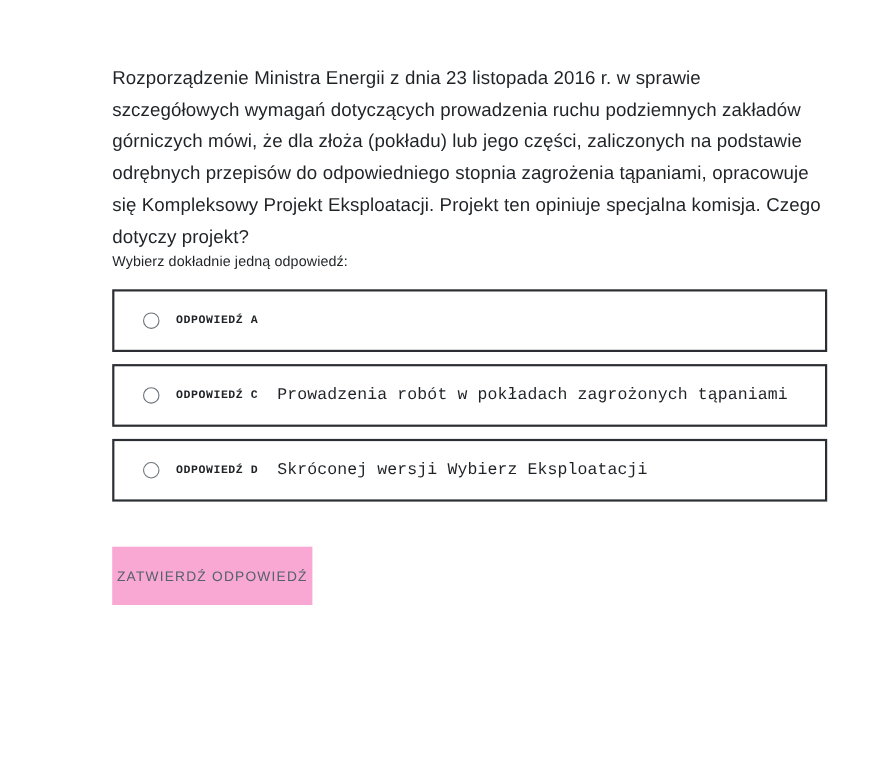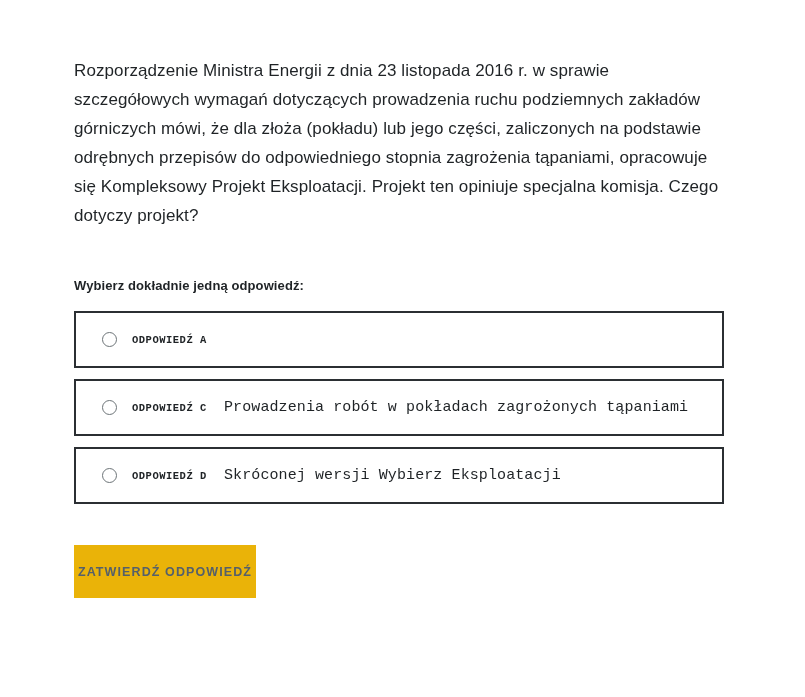--- a/index.html
+++ b/index.html
@@ -15,41 +15,40 @@
     overflow: hidden;
   }
   .page {
     position: relative;
     width: 805px;
     height: 697px;
     background: #ffffff;
   }
   .content {
     position: absolute;
-    left: 74px;
+    left: 102px;
     top: 0;
     width: 650px;
   }
 
   
   .question {
     margin-top: 56px;
     font-size: 17px;
     line-height: 29px;
     color: #1f2326;
     font-weight: 400;
     letter-spacing: 0.1px;
     text-align: left;
   }
 
   
   .instruction {
-    margin-top: 48px;
     font-size: 13px;
-    font-weight: bold;
+    font-weight: normal;
     color: #1f2326;
     letter-spacing: 0.1px;
   }
 
   
   .answers {
     margin-top: 18px;
     font-family: Liberation Mono, monospace;
   }
   .answer-box {
@@ -97,26 +96,26 @@
   
   .submit-row {
     margin-top: 41px;
   }
   .submit-button {
     display: inline-flex;
     align-items: center;
     justify-content: center;
     width: 182px;
     height: 53px;
-    background: #eab308;
+    background: #f9a8d4;
     border: none;
     color: #55606a;
     font-family: "Liberation Sans", sans-serif;
     font-size: 12.5px;
-    font-weight: 700;
+    font-weight: 400;
     letter-spacing: 1.1px;
     text-transform: uppercase;
     cursor: pointer;
     padding: 0;
   }
 </style>
 </head>
 <body>
 
 <div class="page">

